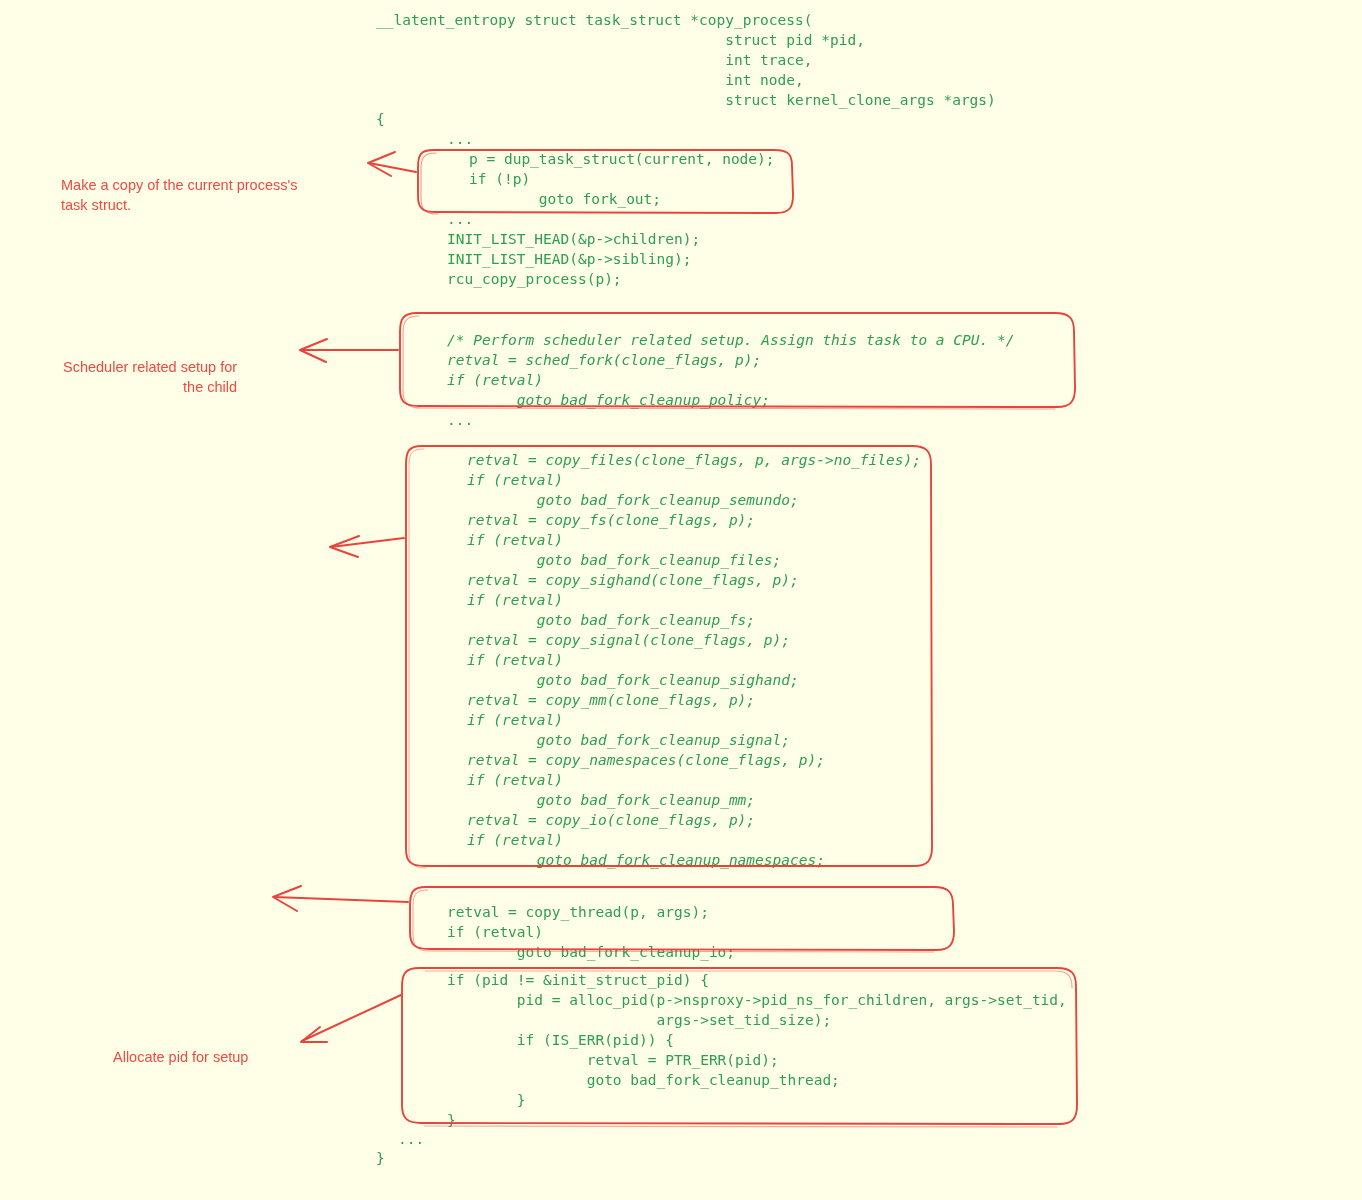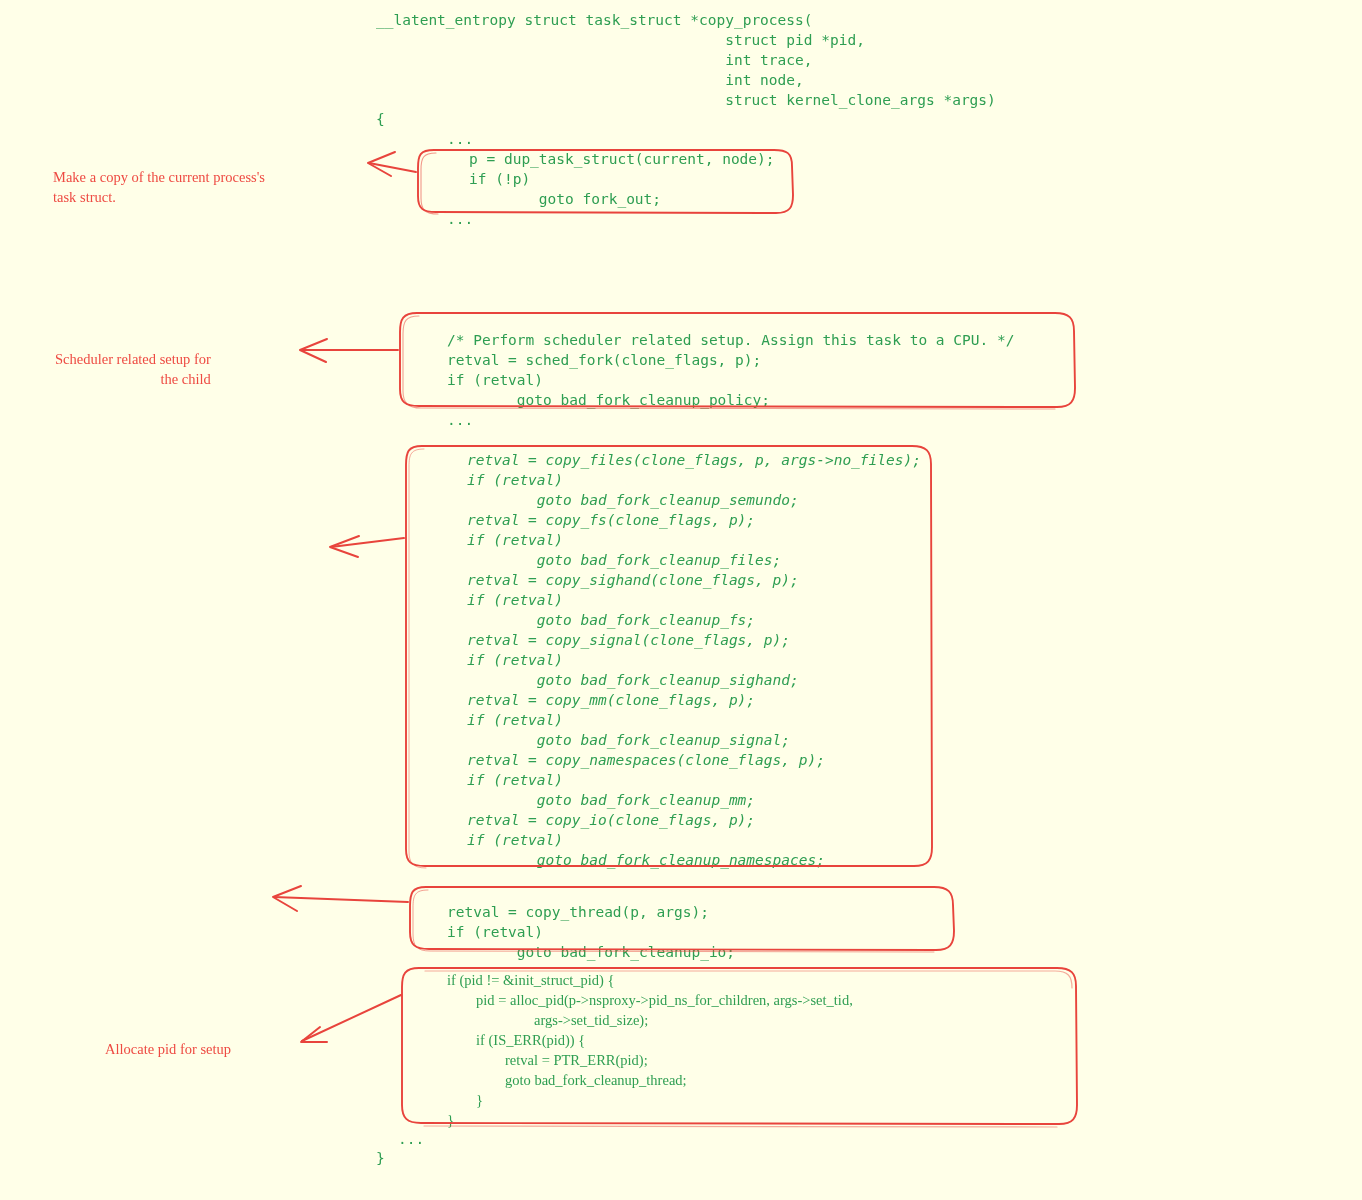--- a/index.html
+++ b/index.html
@@ -28,25 +28,25 @@
     font-size: 14.5px;
     line-height: 20px;
     white-space: pre;
     letter-spacing: 0px;
     margin: 0;
   }
   
   .note {
     position: absolute;
     color: #EE4A42;
-    font-family: Liberation Serif, serif;
+    font-family: Liberation Sans, sans-serif;
     font-size: 14.5px;
     line-height: 20px;
     white-space: pre;
-    margin: 8px;
+    margin: 16px;
   }
   
   #overlay {
     position: absolute;
     left: 0;
     top: 0;
     width: 1362px;
     height: 1200px;
     pointer-events: none;
   }
@@ -86,22 +86,25 @@
   <pre class="code" style="left:376px; top:109px;">{</pre>
 
   <pre class="code" style="left:447px; top:129px;">...</pre>
 
   <pre class="code" style="left:447px; top:149px;margin-left:22px;">p = dup_task_struct(current, node);
 if (!p)
         goto fork_out;</pre>
 
   <pre class="code" style="left:447px; top:209px;">...</pre>
 
-
-  <pre class="code" style="left:447px; top:330px;">/* Perform scheduler related setup. Assign this task to a CPU. */
+  <pre class="code" style="left:447px; top:229px;">INIT_LIST_HEAD(&amp;p-&gt;children);
+INIT_LIST_HEAD(&amp;p-&gt;sibling);
+rcu_copy_process(p);</pre>
+
+  <pre class="code" style="left:447px; top:330px;font-style:italic;">/* Perform scheduler related setup. Assign this task to a CPU. */
 retval = sched_fork(clone_flags, p);
 if (retval)
         goto bad_fork_cleanup_policy;</pre>
 
   <pre class="code" style="left:447px; top:410px;">...</pre>
 
   <pre class="code" style="left:467px; top:450px;font-style:italic;">retval = copy_files(clone_flags, p, args-&gt;no_files);
 if (retval)
         goto bad_fork_cleanup_semundo;
 retval = copy_fs(clone_flags, p);
@@ -120,21 +123,21 @@
 if (retval)
         goto bad_fork_cleanup_mm;
 retval = copy_io(clone_flags, p);
 if (retval)
         goto bad_fork_cleanup_namespaces;</pre>
 
   <pre class="code" style="left:447px; top:890px;margin-top:12px;">retval = copy_thread(p, args);
 if (retval)
         goto bad_fork_cleanup_io;</pre>
 
-  <pre class="code" style="left:447px; top:970px;font-family:Liberation Serif, serif;">if (pid != &amp;init_struct_pid) {
+  <pre class="code" style="left:447px; top:970px;">if (pid != &amp;init_struct_pid) {
         pid = alloc_pid(p-&gt;nsproxy-&gt;pid_ns_for_children, args-&gt;set_tid,
                         args-&gt;set_tid_size);
         if (IS_ERR(pid)) {
                 retval = PTR_ERR(pid);
                 goto bad_fork_cleanup_thread;
         }
 }</pre>
 
   <pre class="code" style="left:398px; top:1129px;">...</pre>
 

